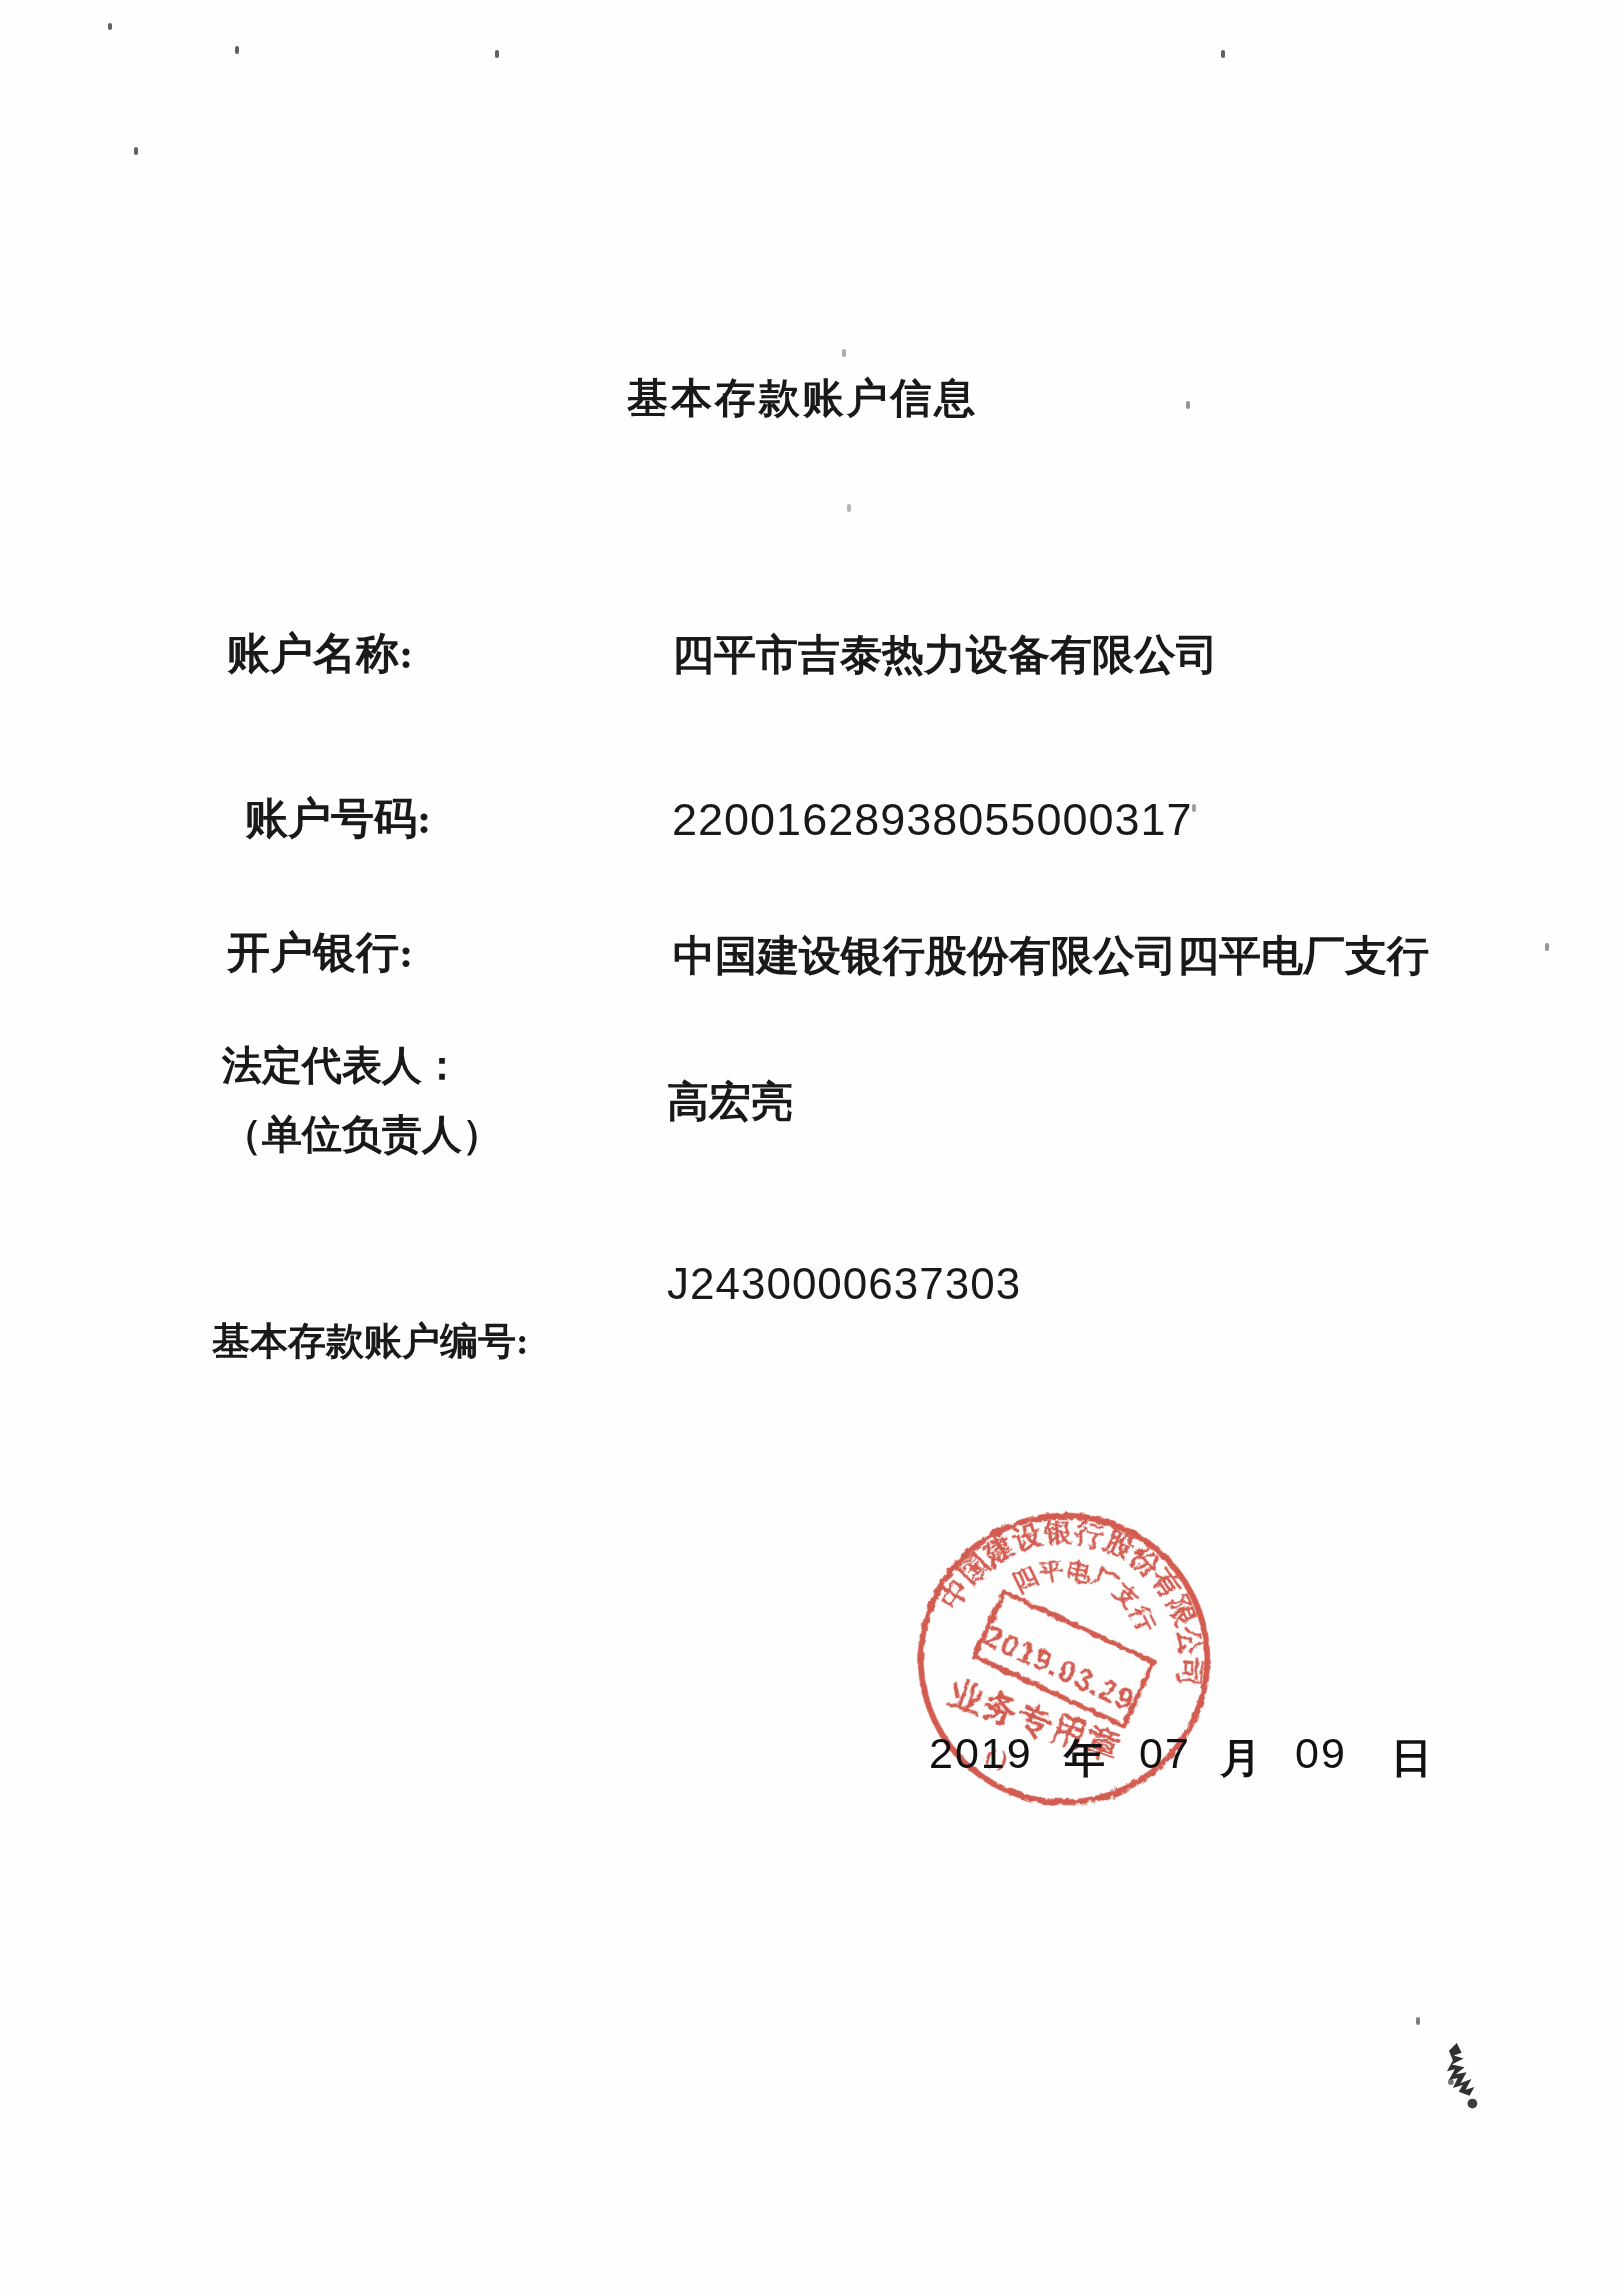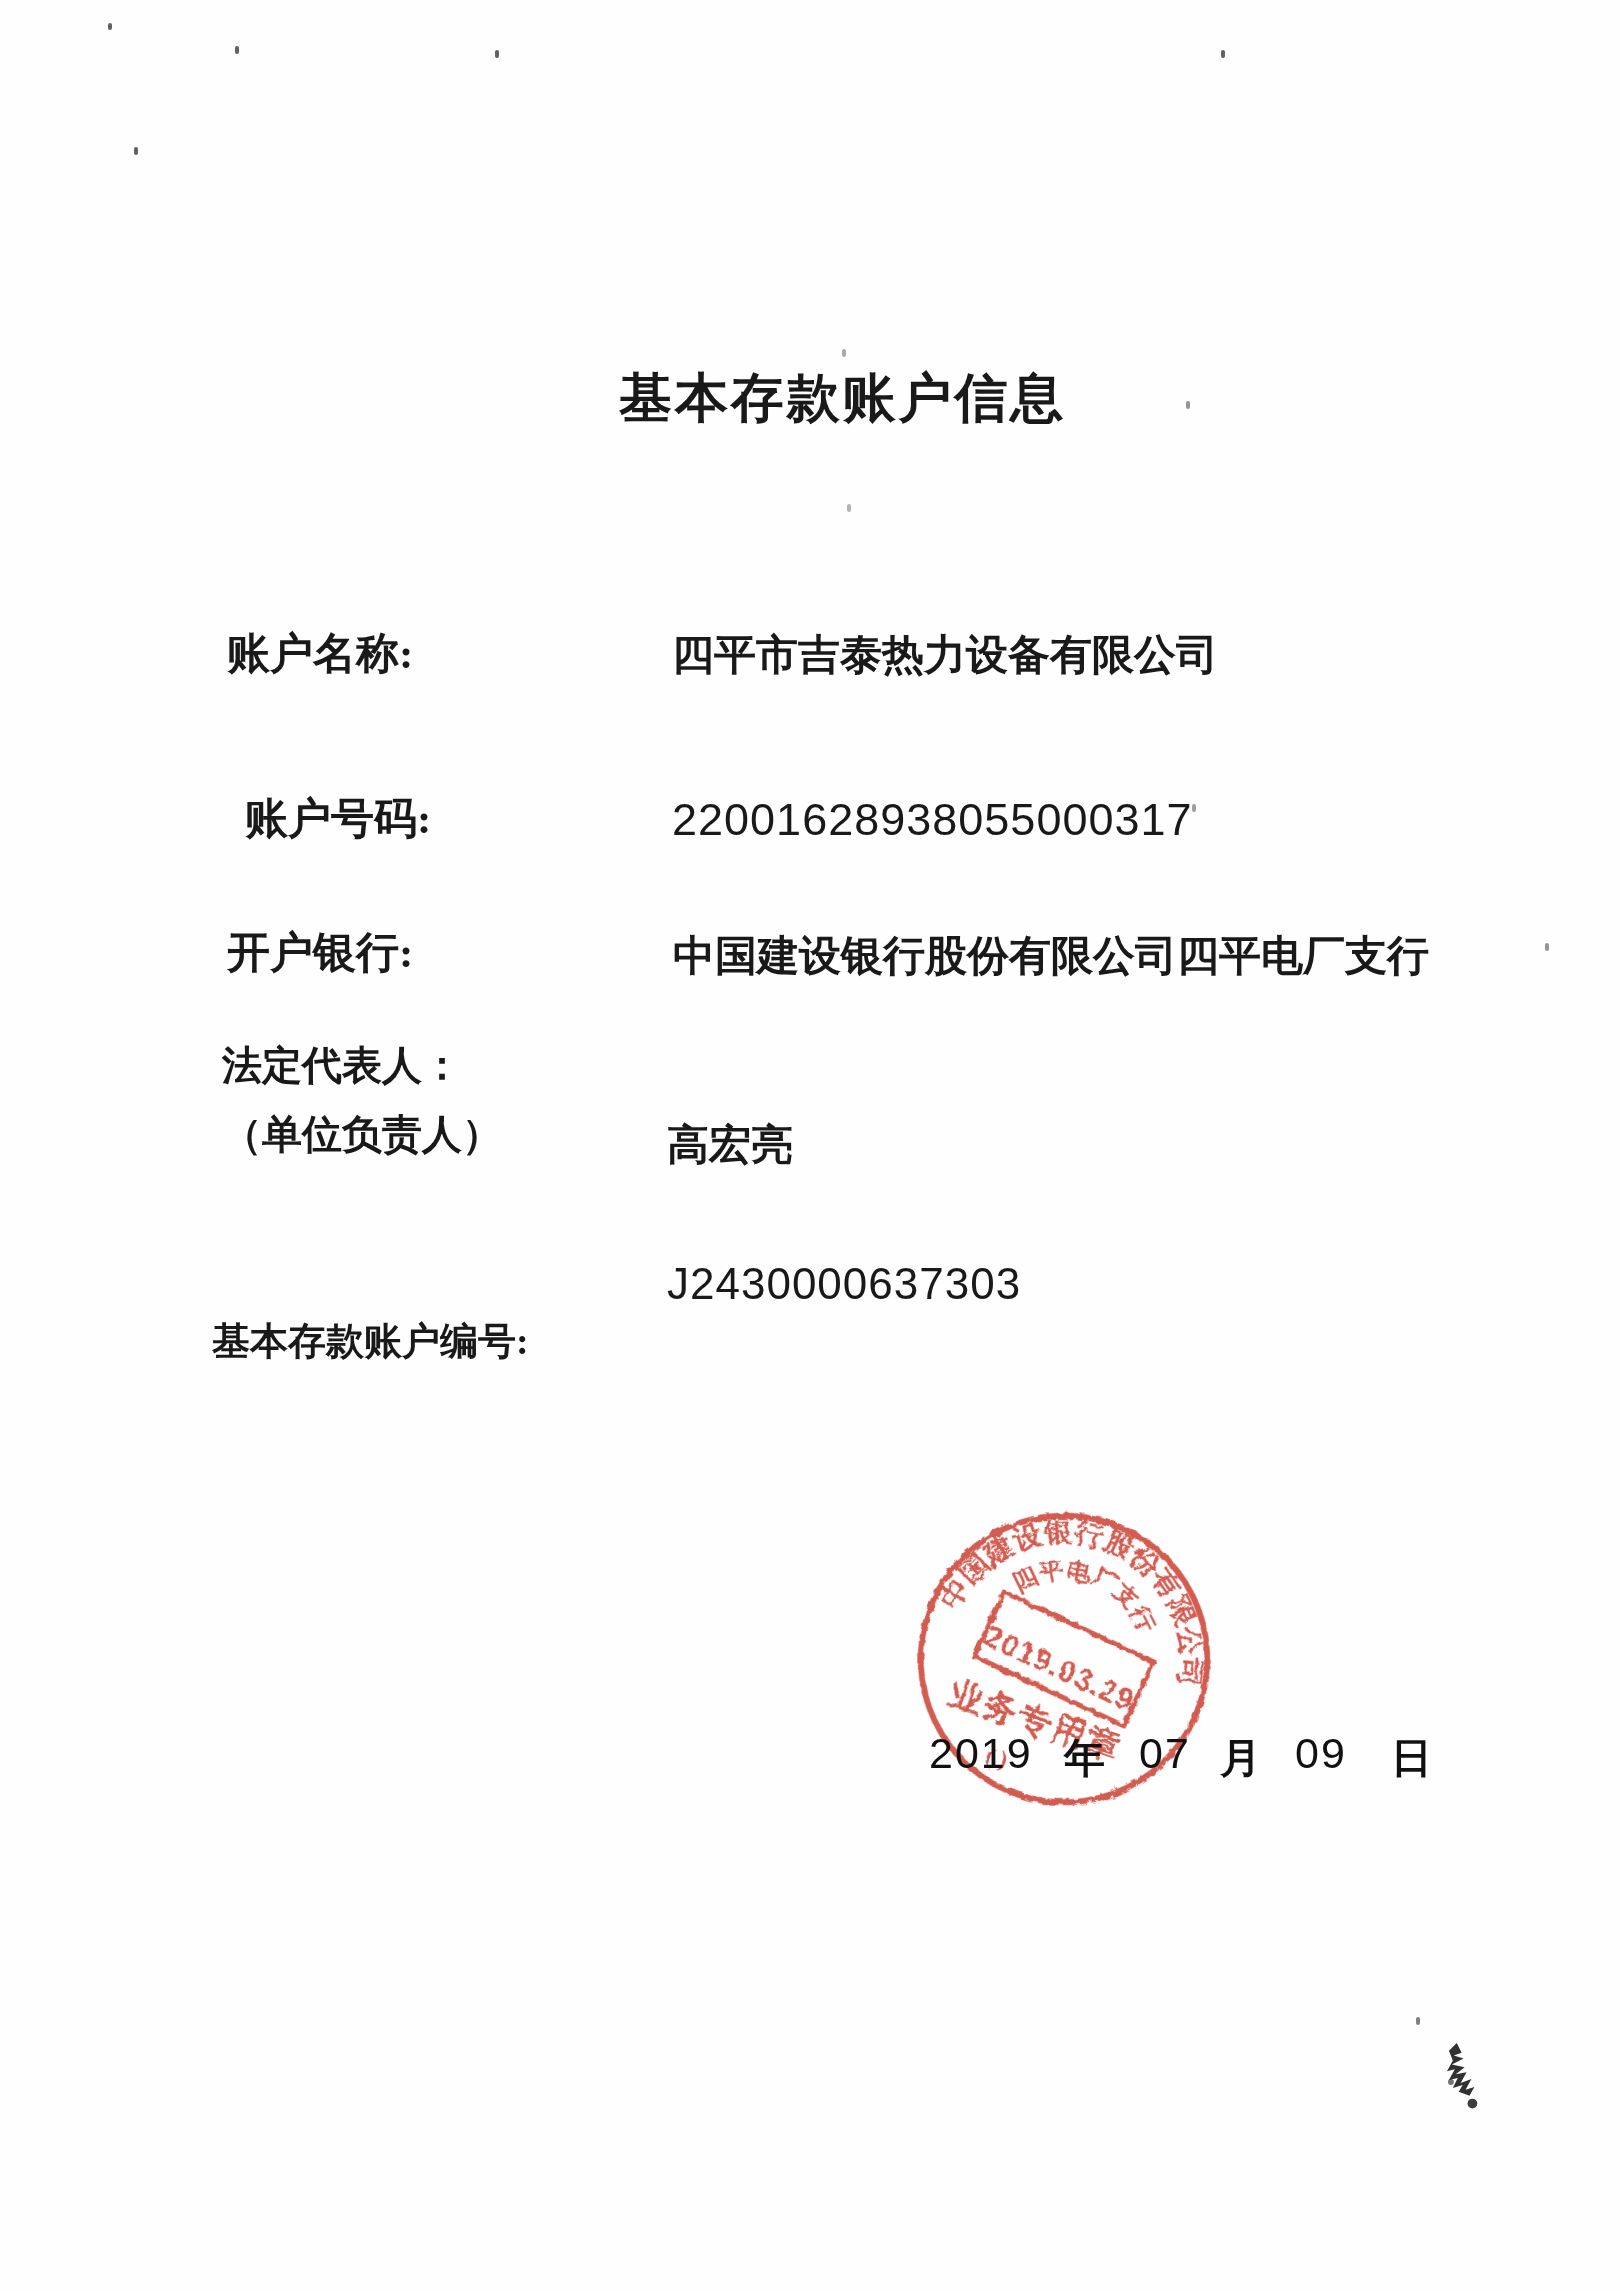--- a/index.html
+++ b/index.html
@@ -6,22 +6,22 @@
   .page{
     position:relative;
     width:1620px;height:2292px;
     background:#fefefe;
     overflow:hidden;
     font-family:"Liberation Serif", serif;
     color:#191919;
   }
   .title{
     position:absolute;left:615px;top:359px;
-    font-size:53px;font-weight:700;letter-spacing:2.9px;
-    margin:4px;white-space:nowrap;text-align:center;
+    font-size:41px;font-weight:700;letter-spacing:2.9px;
+    margin:12px;white-space:nowrap;text-align:center;
   }
   .field-label{
     position:absolute;
     font-size:43px;font-weight:700;white-space:nowrap;
   }
   .field-value{
     position:absolute;
     font-size:42px;font-weight:600;white-space:nowrap;
   }
   .num{
@@ -29,21 +29,21 @@
     font-weight:400;letter-spacing:1px;
   }
   .lbl-1{left:227px;top:625px;}
   .val-1{left:672px;top:627px;}
   .lbl-2{left:245px;top:790px;}
   .val-2{left:672px;top:794px;font-size:45px;}
   .lbl-3{left:227px;top:924px;}
   .val-3{left:673px;top:928px;}
   .lbl-4{left:222px;top:1031px;font-size:40px;line-height:69px;}
   .lbl-4 span{display:block;white-space:nowrap;}
-  .val-4{left:667px;top:1074px;margin-top:43px;}
+  .val-4{left:667px;top:1074px;}
   .lbl-5{left:212px;top:1316px;font-size:38px;}
   .val-5{left:667px;top:1259px;font-size:44px;}
   .date-line{position:absolute;left:0;top:0;z-index:3;}
   .date-part{
     position:absolute;white-space:nowrap;
     font-size:43px;color:#111;
   }
   .d-num{font-family:"Liberation Sans", sans-serif;letter-spacing:2px;}
   .d-year{left:929px;top:1729px;}
   .d-yu{left:1064px;top:1731px;font-size:41px;font-weight:600;}

